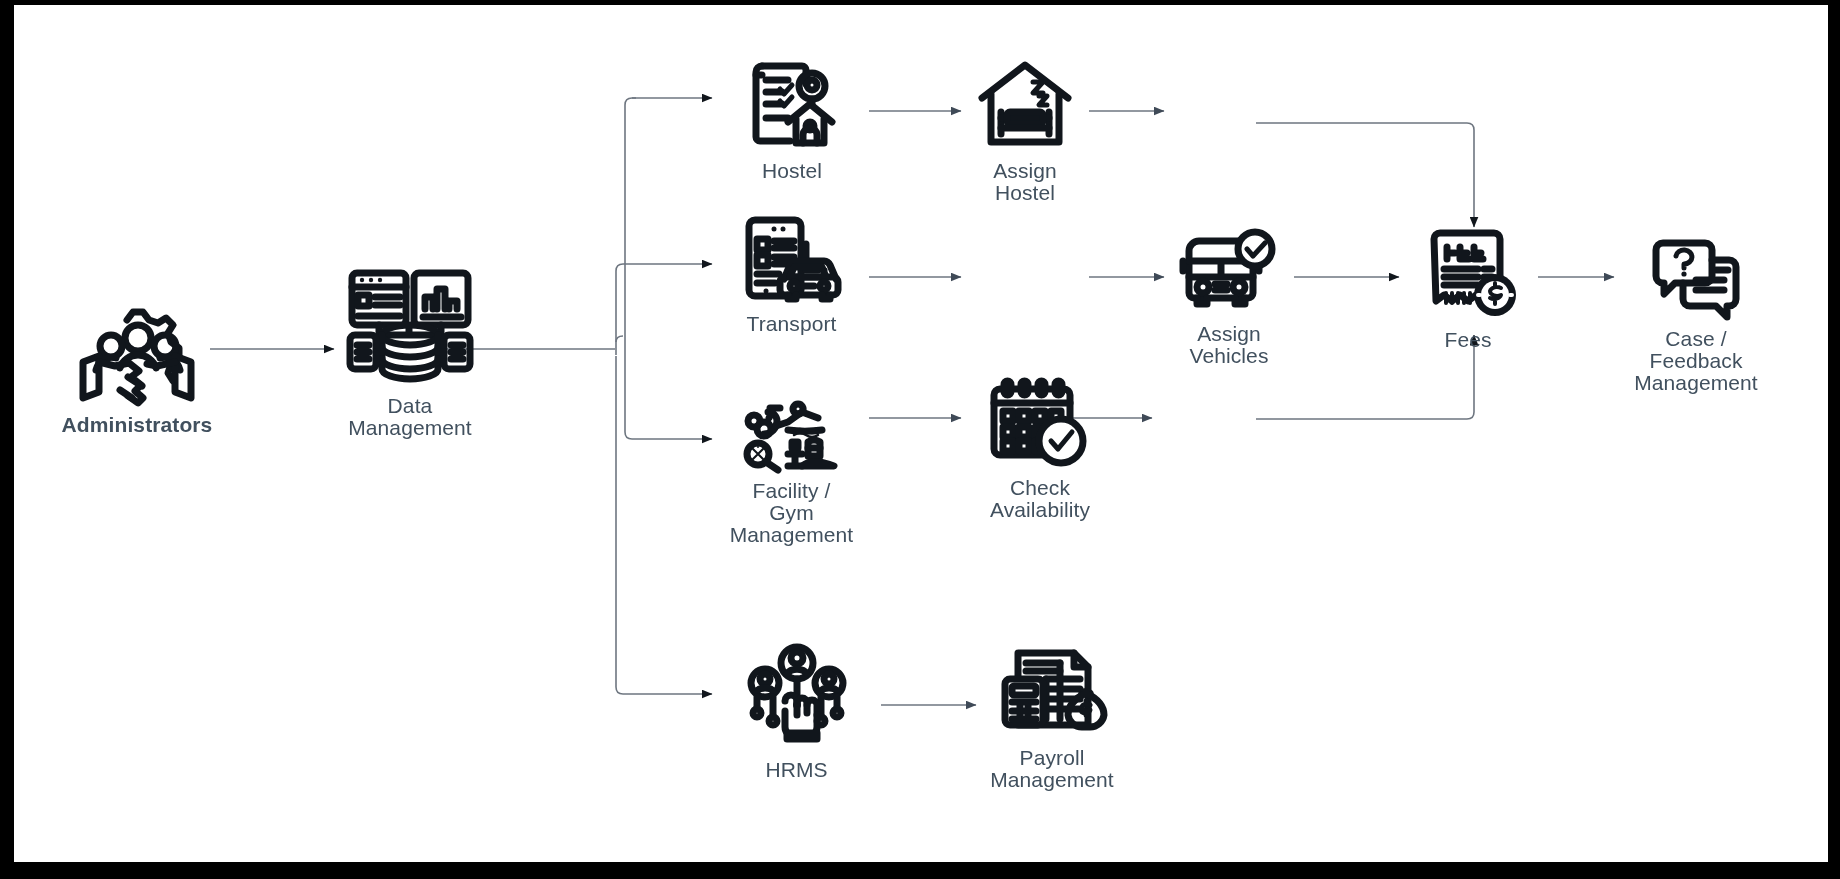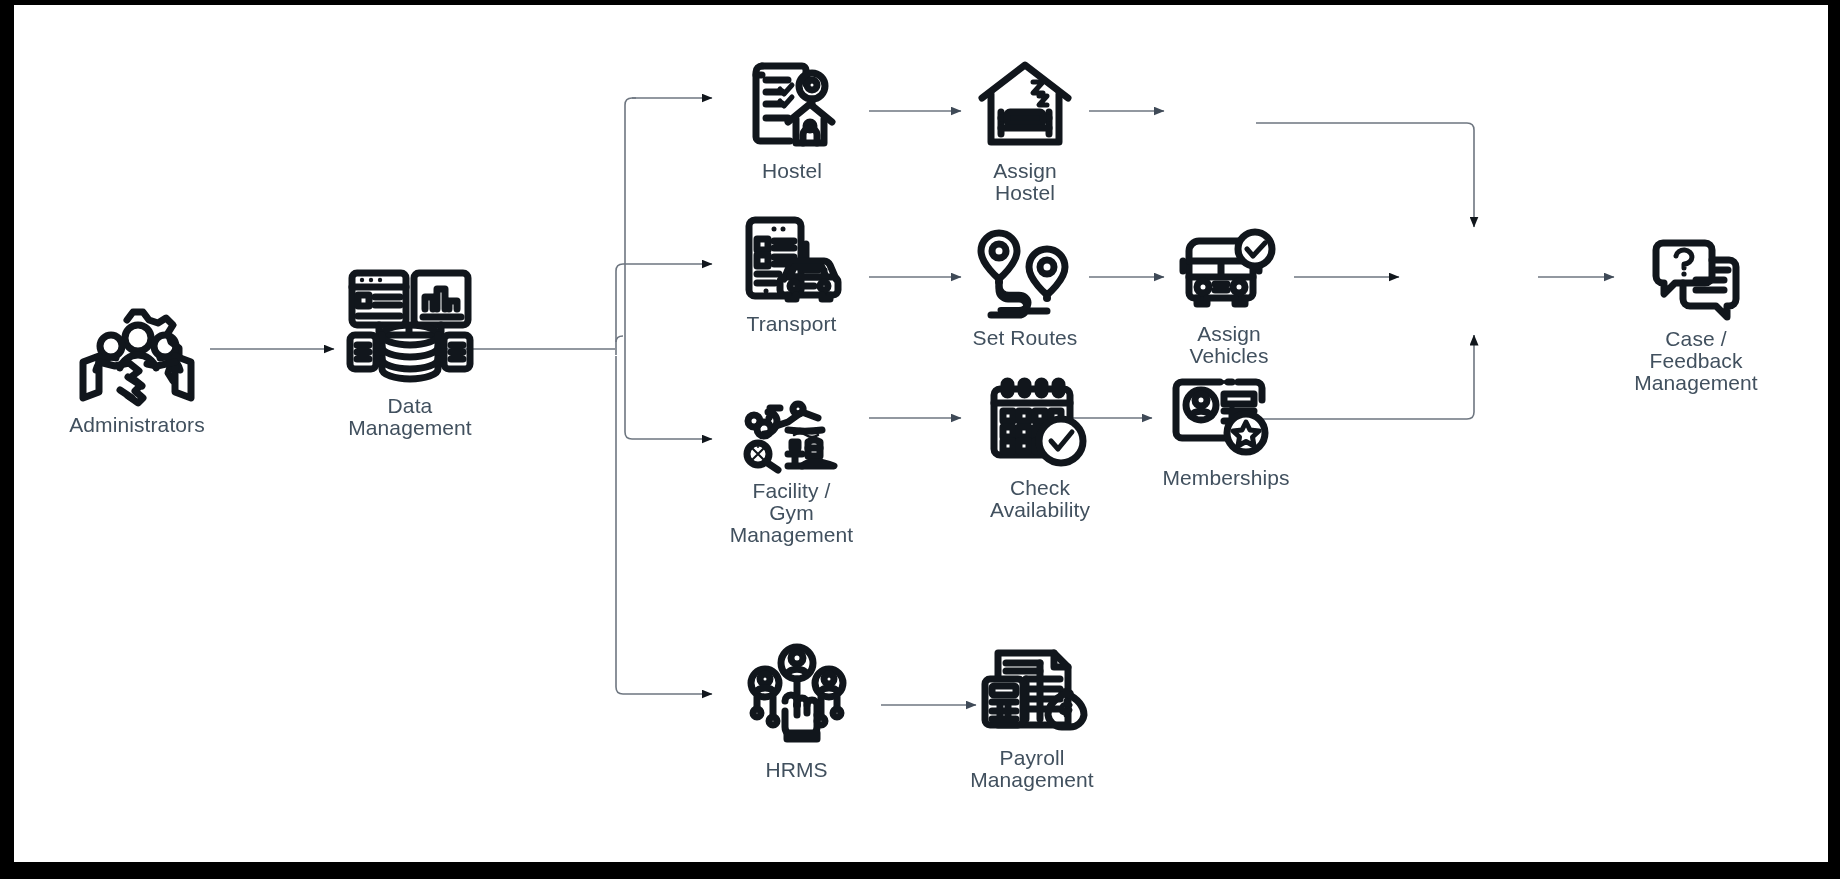--- a/index.html
+++ b/index.html
@@ -66,21 +66,21 @@
       <path d="M1045,413 L1138,413" marker-end="url(#ah)"></path>
 
       <path d="M1242,414 L1453,414 Q1460,414 1460,407 L1460,330" marker-end="url(#ahd)"></path>
 
       <path d="M867,700 L962,700" marker-end="url(#ah)"></path>
 
       <path d="M1524,272 L1600,272" marker-end="url(#ah)"></path>
     </g>
   </svg>
 
-  <div class="node" style="left:28px;top:295px;width:190px;">
+  <div class="node" style="left:28px;top:295px;width:190px;font-weight:bold;">
     <span class="ic">
       <svg width="128" height="104" viewBox="0 0 128 104">
         <g class="k">
           <path d="M54,20 l6,-8 h10 l6,8 l9,3 l8,-5 l7,7 l-5,8 l3,9 l8,6 v10 l-8,6 l-3,9 l5,8"></path>
           <circle cx="65" cy="38" r="13"></circle>
           <path d="M47,68 a19,19 0 0 1 36,0"></path>
           <circle cx="38" cy="46" r="11"></circle>
           <path d="M23,70 a16,16 0 0 1 20,-12"></path>
           <circle cx="92" cy="46" r="11"></circle>
           <path d="M107,70 a16,16 0 0 0 -20,-12"></path>
@@ -190,38 +190,20 @@
           <circle cx="52" cy="69" r="4"></circle>
           <circle cx="82" cy="69" r="4"></circle>
           <path d="M62,69 h10"></path>
           <path d="M46,78 v4 h8 v-4 M80,78 v4 h8 v-4"></path>
         </g>
       </svg>
     </span>
     <span class="lbl">Transport</span>
   </div>
 
-  <div class="node" style="left:942px;top:226px;width:138px;">
-    <span class="ic">
-      <svg width="100" height="86" viewBox="0 0 100 86">
-        <g class="k">
-          <path d="M24,2 a18,18 0 0 1 18,18 c0,13 -18,28 -18,28 c0,0 -18,-15 -18,-28 a18,18 0 0 1 18,-18 z"></path>
-          <circle cx="24" cy="20" r="7"></circle>
-          <path d="M72,18 a18,18 0 0 1 18,18 c0,13 -18,28 -18,28 c0,0 -18,-15 -18,-28 a18,18 0 0 1 18,-18 z"></path>
-          <circle cx="72" cy="36" r="7"></circle>
-          <circle cx="24" cy="51" r="4" class="kf"></circle>
-          <circle cx="72" cy="67" r="4" class="kf"></circle>
-          <path d="M24,53 v6 a10,10 0 0 0 10,10 h10 a9,9 0 0 1 0,18 h-18 a10,10 0 0 0 0,0" transform="scale(1,0.85) translate(0,6)"></path>
-          <path d="M24,55 v4 a9,9 0 0 0 9,9 h11 a8,8 0 0 1 0,16 h-14 a0,0 0 0 0 0,0 h-14 M16,84 h22 M48,80 h24"></path>
-          <circle cx="53" cy="80" r="2.2" class="kf"></circle>
-        </g>
-      </svg>
-    </span>
-    <span class="lbl">Set Routes</span>
-  </div>
 
   <div class="node" style="left:1146px;top:222px;width:138px;">
     <span class="ic">
       <svg width="100" height="86" viewBox="0 0 100 86">
         <g class="k">
           <path d="M10,24 a10,10 0 0 1 10,-10 h44 a10,10 0 0 1 10,10 v42 a5,5 0 0 1 -5,5 h-54 a5,5 0 0 1 -5,-5 z"></path>
           <path d="M10,34 h64 M10,50 h64 M42,34 v16"></path>
           <path d="M4,34 v10 M80,34 v10"></path>
           <circle cx="24" cy="60" r="6"></circle>
           <circle cx="60" cy="60" r="6"></circle>
@@ -286,39 +268,20 @@
           <rect x="47" y="64" width="10" height="10"></rect>
           <circle cx="73" cy="64" r="22" fill="#fff"></circle>
           <path d="M63,64 l7,8 l14,-17" class="kt"></path>
         </g>
       </svg>
     </span>
     <span class="lbl">Check
 Availability</span>
   </div>
 
-  <div class="node" style="left:1134px;top:372px;width:156px;">
-    <span class="ic">
-      <svg width="104" height="80" viewBox="0 0 104 80">
-        <g class="k">
-          <path d="M46,5 h-38 a6,6 0 0 0 -6,6 v44 a6,6 0 0 0 6,6 h44 a6,6 0 0 0 6,-6 v-22"></path>
-          <path d="M58,5 h-4 M64,5 h18 a6,6 0 0 1 6,6 v12"></path>
-          <circle cx="50" cy="5" r="2" class="kf"></circle>
-          <circle cx="27" cy="28" r="15"></circle>
-          <circle cx="27" cy="23" r="6"></circle>
-          <path d="M17,39 a11,8 0 0 1 20,0"></path>
-          <rect x="50" y="17" width="30" height="10"></rect>
-          <path d="M50,34 h30 M50,44 h14"></path>
-          <circle cx="72" cy="56" r="19" fill="#fff"></circle>
-          <path d="M72,45 l4,8 l9,1 l-6.5,6 l1.5,9 l-8,-4.5 l-8,4.5 l1.5,-9 l-6.5,-6 l9,-1 z" class="kt"></path>
-        </g>
-      </svg>
-    </span>
-    <span class="lbl">Memberships</span>
-  </div>
 
   <div class="node" style="left:705px;top:640px;width:155px;gap:8px;">
     <span class="ic">
       <svg width="104" height="96" viewBox="0 0 104 96">
         <g class="k">
           <circle cx="52" cy="18" r="16"></circle>
           <circle cx="52" cy="13" r="6"></circle>
           <path d="M42,29 a11,8 0 0 1 20,0"></path>
           <circle cx="20" cy="38" r="14"></circle>
           <circle cx="20" cy="34" r="5"></circle>
@@ -340,21 +303,21 @@
           <path d="M52,58 a5,5 0 0 1 10,0 v10"></path>
           <path d="M62,60 a5,5 0 0 1 10,0 v10"></path>
           <path d="M40,66 v16 a10,10 0 0 0 10,10 h12 a10,10 0 0 0 10,-10 v-12"></path>
           <path d="M42,88 h30 v6 h-30 z"></path>
         </g>
       </svg>
     </span>
     <span class="lbl">HRMS</span>
   </div>
 
-  <div class="node" style="left:938px;top:640px;width:160px;">
+  <div class="node" style="left:958px;top:640px;width:160px;">
     <span class="ic">
       <svg width="104" height="92" viewBox="0 0 104 92">
         <g class="k">
           <path d="M18,8 h56 l14,14 v58 h-70 z"></path>
           <path d="M74,8 v14 h14"></path>
           <path d="M26,18 h34 M26,26 h34"></path>
           <path d="M46,34 h34 M46,44 h34 M46,54 h34 M46,64 h34"></path>
           <path d="M60,18 v56 M46,34 v40"></path>
           <rect x="5" y="34" width="38" height="46" rx="5" fill="#fff"></rect>
           <rect x="12" y="41" width="24" height="9" rx="2"></rect>
@@ -362,20 +325,37 @@
           <path d="M82,48 a6,6 0 0 1 8,0"></path>
           <path d="M86,48 c-12,6 -18,14 -18,22 a14,14 0 0 0 14,12 h8 a14,14 0 0 0 14,-12 c0,-8 -6,-16 -18,-22 z"></path>
           <path d="M90,60 a5,4 0 0 0 -8,2 a5,4 0 0 0 8,3 a5,4 0 0 1 -8,2 M86,56 v2 M86,68 v2" class="kt"></path>
         </g>
       </svg>
     </span>
     <span class="lbl">Payroll
 Management</span>
   </div>
 
+  <div class="node" style="left:1384px;top:222px;width:140px;">
+    <span class="ic">
+      <svg width="104" height="92" viewBox="0 0 104 92">
+        <g class="k">
+          <path d="M18,12 a6,6 0 0 1 6,-6 h54 a6,6 0 0 1 6,6 v62 l-8,-6 l-8,6 l-8,-6 l-8,6 l-8,-6 l-8,6 l-8,-6 l-8,6 z"></path>
+          <path d="M31,26 h8 M31,20 v12 M31,26 h7 M44,20 v12 h9 M44,26 h7 M58,20 v12 h9 M58,26 h7" stroke-width="7"></path>
+          <path d="M28,42 h34 M68,42 h8 M28,50 h34 M68,50 h8 M28,58 h34 M68,58 h8"></path>
+          <path d="M30,66 v10 M36,66 v10 M42,66 v10 M48,66 v10 M54,66 v10" stroke-width="4"></path>
+          <circle cx="79" cy="68" r="21" class="kf"></circle>
+          <circle cx="79" cy="68" r="14" fill="#fff" stroke="none"></circle>
+          <path d="M85,61 a7,5 0 0 0 -11,3 a7,5 0 0 0 11,4 a7,5 0 0 1 -11,3 M79,56 v3 M79,74 v3" stroke-width="4"></path>
+          <path d="M62,68 h2 M94,68 h2" stroke-width="4" stroke="#fff"></path>
+        </g>
+      </svg>
+    </span>
+    <span class="lbl">Fees</span>
+  </div>
 
   <div class="node" style="left:1592px;top:235px;width:180px;justify-content:flex-end;">
     <span class="ic">
       <svg width="96" height="78" viewBox="0 0 96 78">
         <g class="k">
           <path d="M8,10 a7,7 0 0 1 7,-7 h42 a7,7 0 0 1 7,7 v26 a7,7 0 0 1 -7,7 h-30 l-11,11 v-11 h-1 a7,7 0 0 1 -7,-7 z"></path>
           <path d="M28,16 a8,7 0 1 1 8,8 v4" class="kt"></path>
           <circle cx="36" cy="34" r="2.6" class="kf"></circle>
           <path d="M64,20 h17 a7,7 0 0 1 7,7 v32 a7,7 0 0 1 -7,7 h-2 v11 l-11,-11 h-26 a7,7 0 0 1 -7,-7 v-16"></path>
           <path d="M48,40 h28 M48,50 h28 M68,30 h12"></path>

